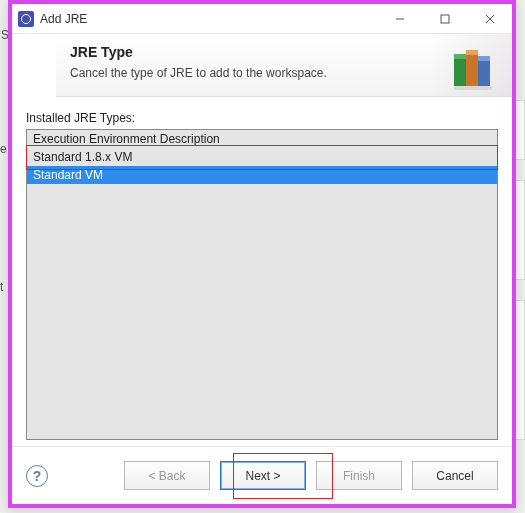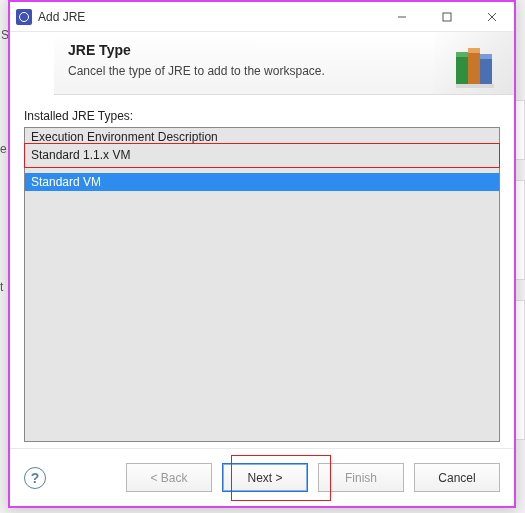--- a/index.html
+++ b/index.html
@@ -18,21 +18,21 @@
   .bg-stripe { position:absolute; right:0; width:10px; background:#fff; border:1px solid #ddd; }
   .bg-stripe.a { top:100px; height:60px; }
   .bg-stripe.b { top:180px; height:100px; }
   .bg-stripe.c { top:300px; height:140px; }
 
   .dialog {
     position:absolute;
     left:8px; top:0;
     width:508px; height:508px;
     background:#fff;
-    border:2px solid #d946ef;
+    border:4px solid #d946ef;
     box-shadow:0 2px 12px rgba(0,0,0,0.18);
     display:flex;
     flex-direction:column;
   }
 
   
   .titlebar {
     height:30px;
     background:#fff;
     display:flex;
@@ -101,21 +101,20 @@
   }
   .listbox .item {
     padding:1px 6px;
     color:#222;
     line-height:16px;
     white-space:nowrap;
   }
   .listbox .item.selected {
     background:#2e8cef;
     color:#fff;
-    margin-top:9px;
   }
   .red-anno {
     position:absolute;
     border:1px solid #e02020;
     pointer-events:none;
   }
   .red-anno.list-anno { left:0; right:0; top:16px; height:25px; }
 
   
   .button-row {
@@ -198,21 +197,21 @@
         </g>
       </svg>
     </div>
   </div>
 
   <div class="body">
     <div class="list-label">Installed JRE Types:</div>
     <div class="listbox-wrap">
       <div id="jre-list" class="listbox">
           <div class="item">Execution Environment Description</div>
-          <div class="item">Standard 1.1.x VM</div>
+          <div class="item">Standard 1.8.x VM</div>
           <div class="item selected">Standard VM</div>
         </div>
       <div class="red-anno list-anno"></div>
     </div>
   </div>
 
   <div class="button-row">
     <div class="help">?</div>
     <div class="btn disabled">&lt; Back</div>
     <div class="btn default">Next &gt;</div>

